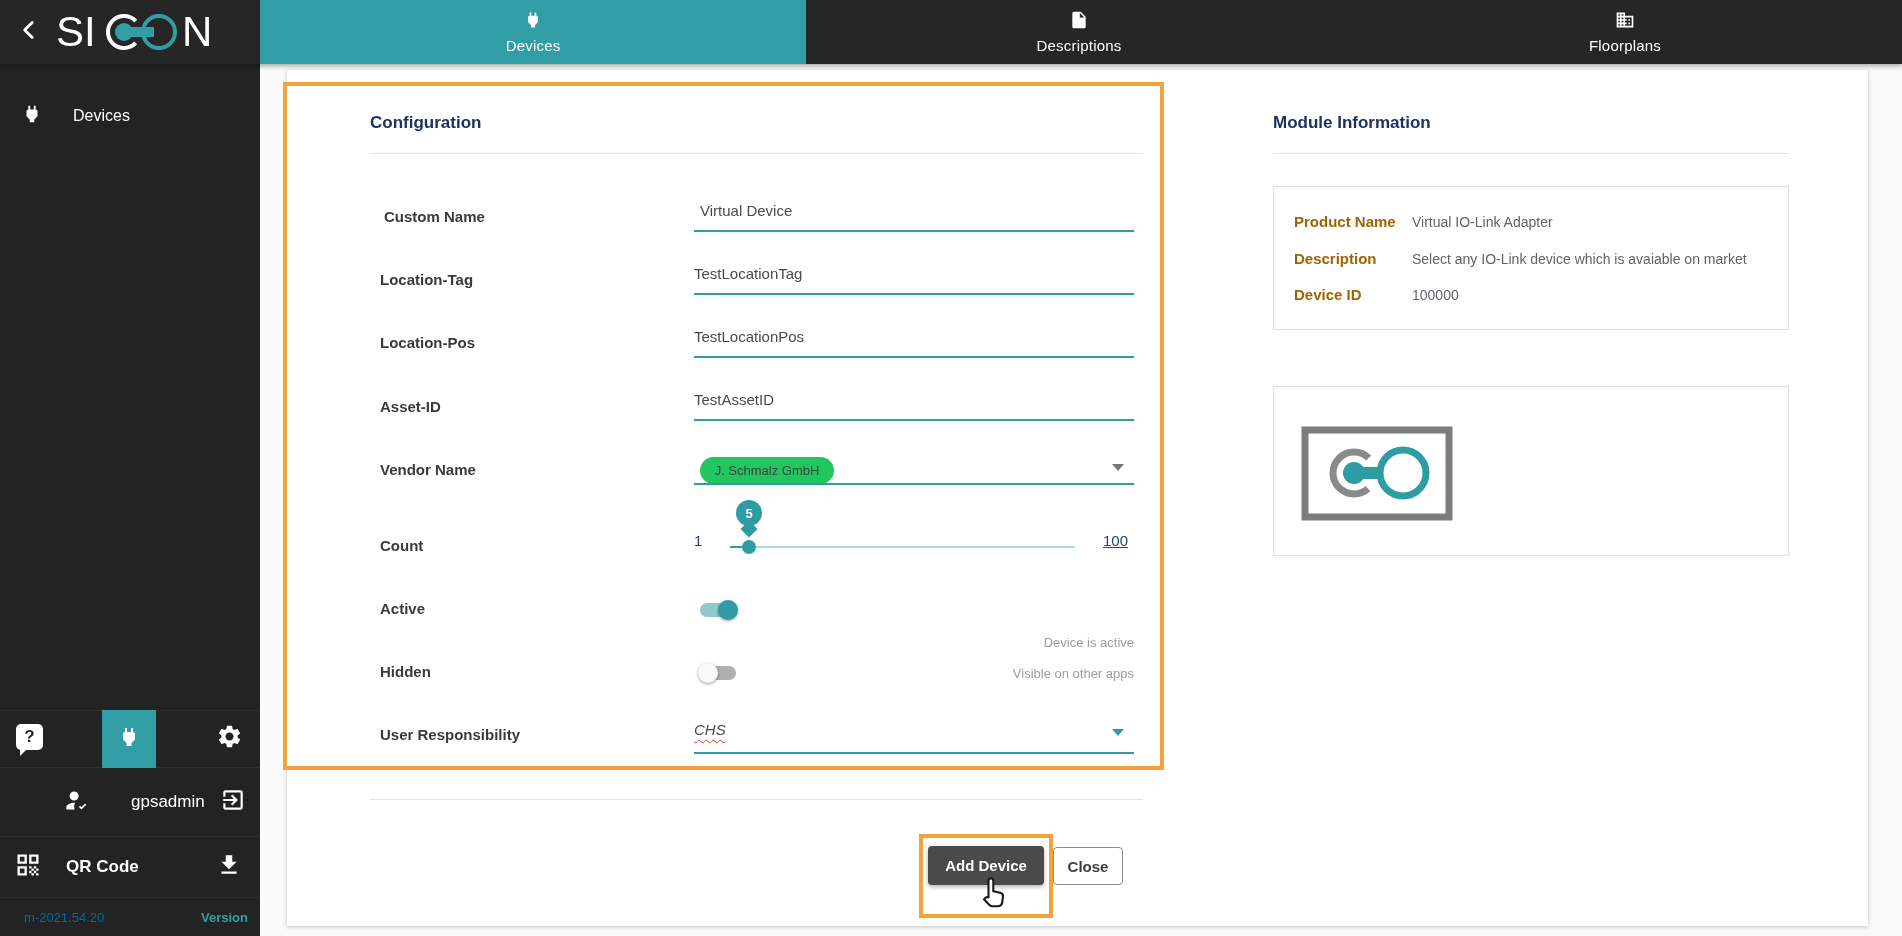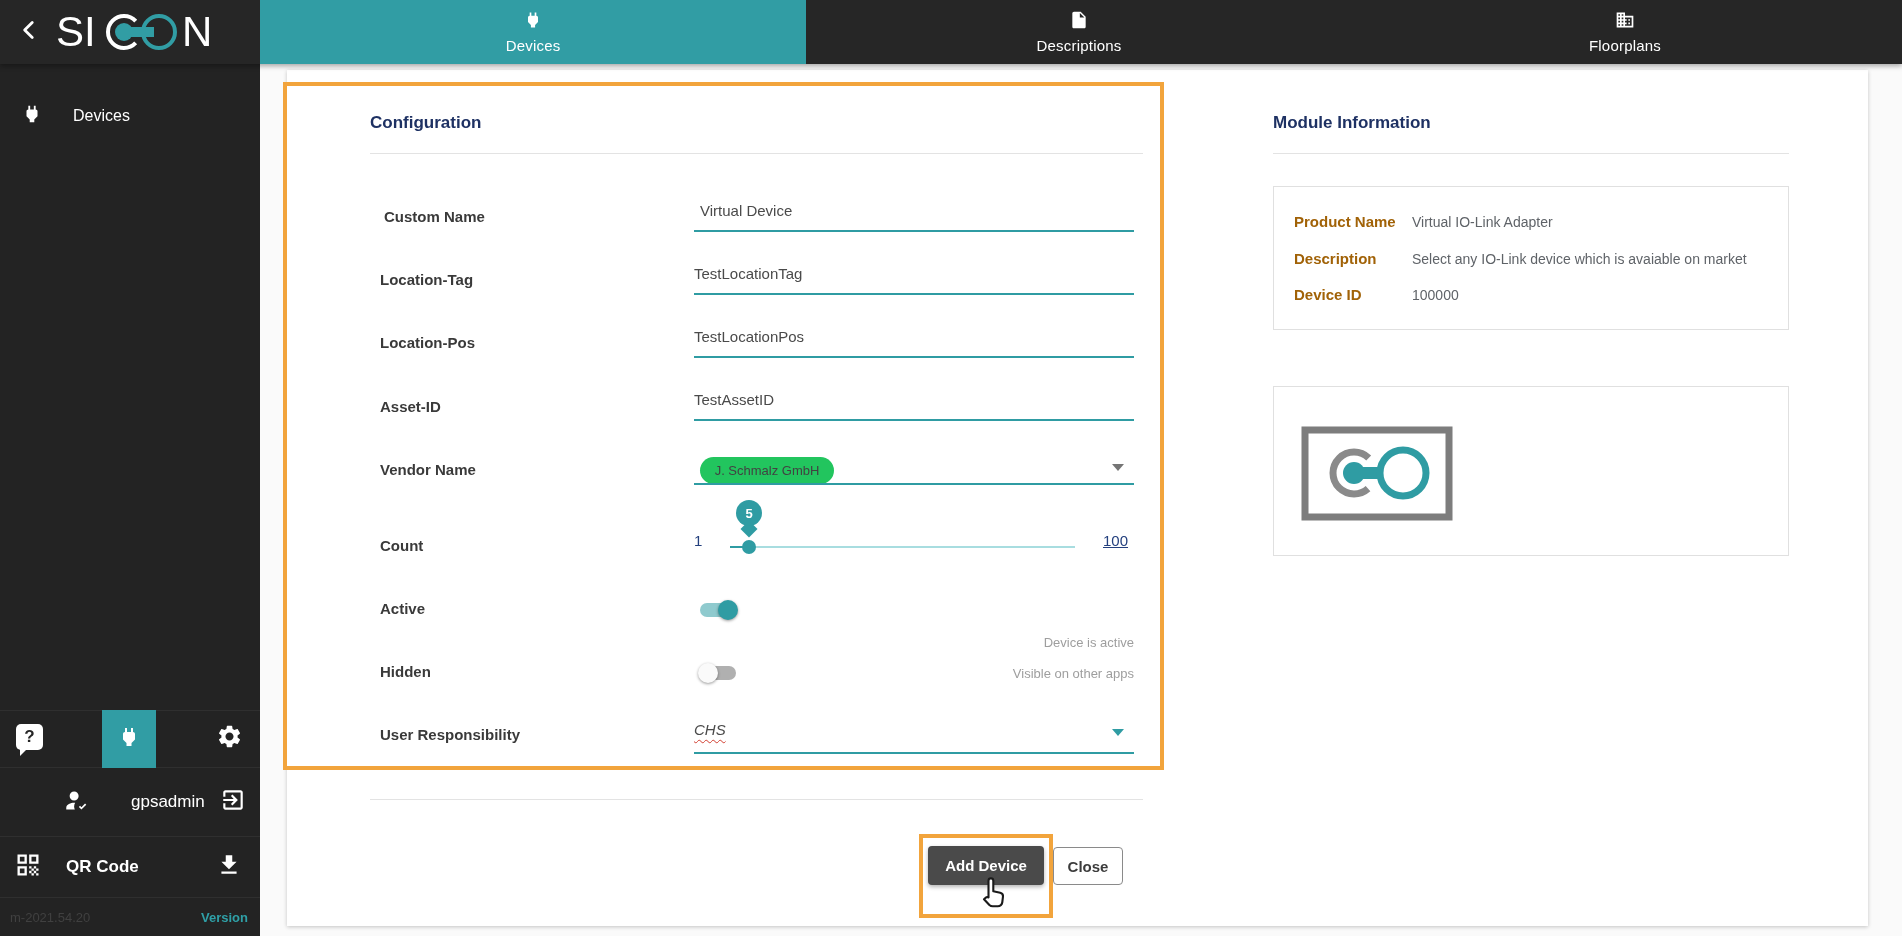--- a/index.html
+++ b/index.html
@@ -27,21 +27,21 @@
   .gear-btn { left:216px; top:723px; cursor:pointer; }
   .user-row { left:0; top:768px; width:260px; height:69px; border-bottom:1px solid #2f2f2f; display:flex; align-items:center;padding-left:48px; }
   .user-row .uicon { margin-left:16px; }
   .user-name { color:#fff; font-size:17px; margin-left:40px; flex:1; }
   .logout-btn { margin-right:14px; cursor:pointer; }
   .qr-row { left:0; top:837px; width:260px; height:61px; border-bottom:1px solid #2f2f2f; display:flex; align-items:center; }
   .qr-row .qicon { margin-left:14px; }
   .qr-label { color:#fff; font-size:17px; font-weight:bold; margin-left:24px; flex:1; }
   .dl-btn { margin-right:18px; cursor:pointer; }
   .ver-row { left:0; top:898px; width:260px; height:38px; display:flex; align-items:center; }
-  .ver-value { color:#404040; font-size:13px; margin-left:10px; flex:1; }
+  .ver-value { color:#0369a1; font-size:13px; margin-left:24px; flex:1; }
   .ver-label { color:#2fa0a7; font-size:13px; font-weight:bold; margin-right:12px; }
 
   
   .card { left:287px; top:70px; width:1581px; height:856px; background:#fff; box-shadow:0 1px 4px rgba(0,0,0,.22); z-index:1; }
   .hl-box { border:4px solid #f2a43c; background:transparent; z-index:10; pointer-events:none; }
   .hl-config { left:283px; top:82px; width:881px; height:688px; }
   .hl-add { left:919px; top:834px; width:134px; height:84px; }
 
   .section-title { font-size:17px; font-weight:bold; color:#1e3163; z-index:2; }
   .hline { height:1px; background:#e3e3e3; z-index:2; }

